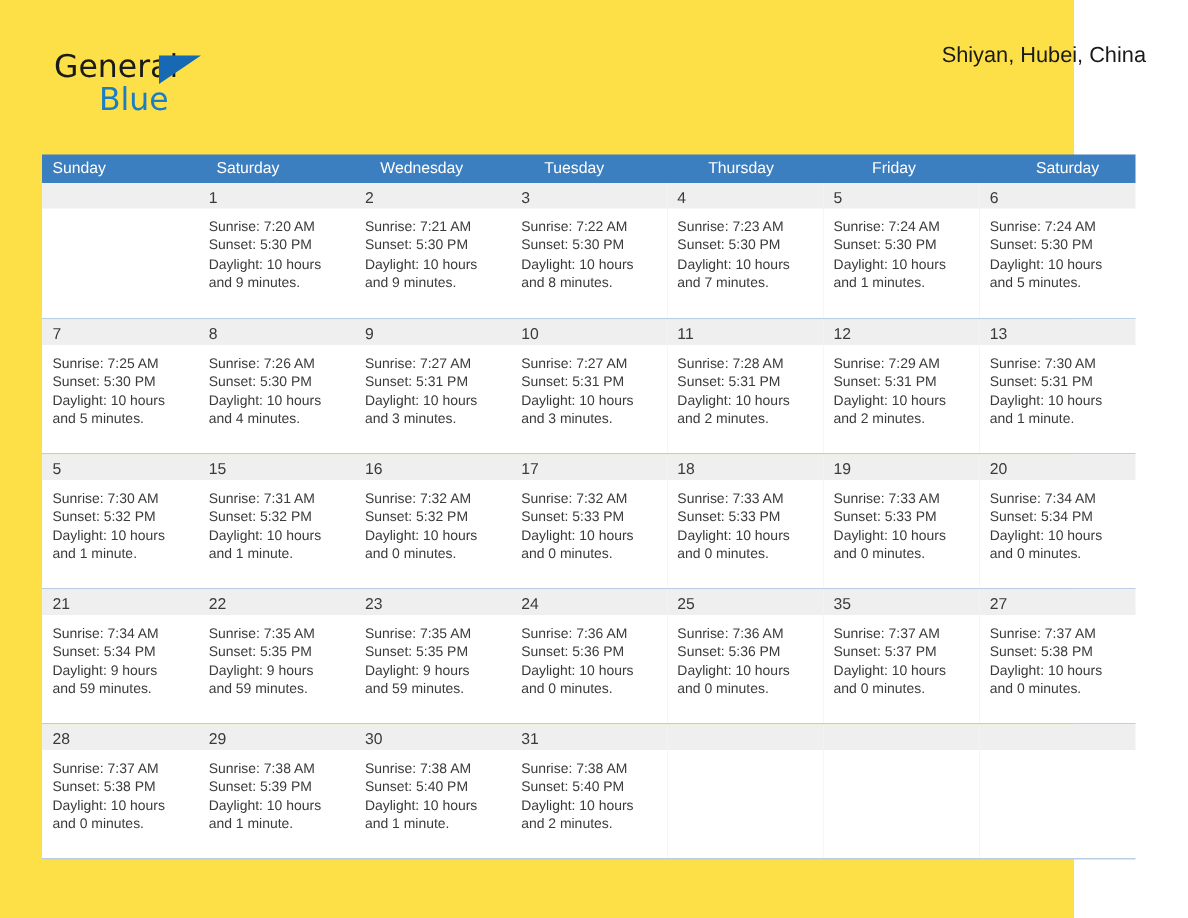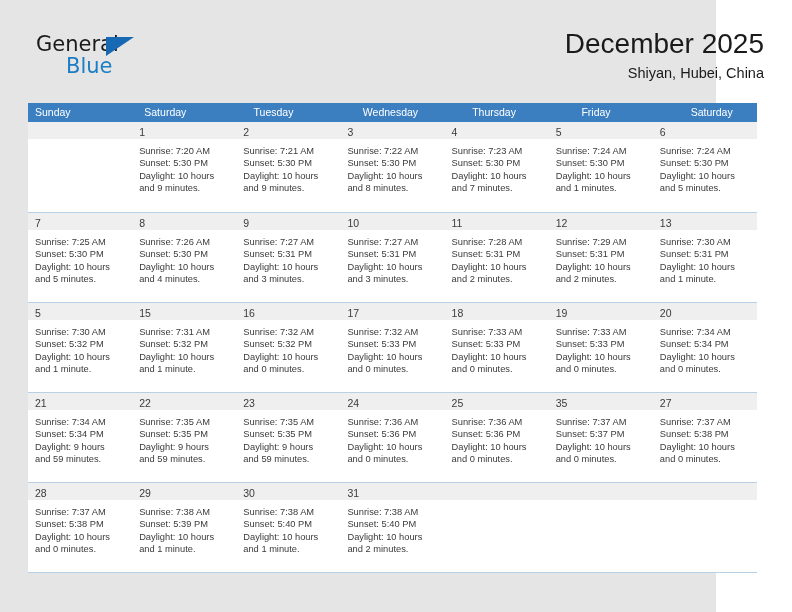--- a/index.html
+++ b/index.html
@@ -7,21 +7,21 @@
     width: 792px;
     height: 612px;
     background: #ffffff;
     font-family: "Liberation Sans", sans-serif;
     overflow: hidden;
   }
   .page {
     position: relative;
     width: 716px;
     height: 612px;
-    background: #e5e5e5;
+    background: #fde047;
   }
 
   
   .header {
     position: absolute;
     left: 28px;
     top: 26px;
     width: 736px;
     height: 72px;
   }
@@ -143,32 +143,31 @@
 
   <div class="header">
 
     <div class="logo">
       <div class="logo-general">General</div>
       <div class="logo-tri"></div>
       <div class="logo-blue">Blue</div>
     </div>
 
     <div class="title-block">
-      <div class="month-title">December 2025</div>
       <div class="location-sub">Shiyan, Hubei, China</div>
     </div>
 
   </div>
 
   <div class="calendar">
     <div class="dow-row">
         <div class="dow-cell">Sunday</div>
         <div class="dow-cell">Saturday</div>
+        <div class="dow-cell">Wednesday</div>
         <div class="dow-cell">Tuesday</div>
-        <div class="dow-cell">Wednesday</div>
         <div class="dow-cell">Thursday</div>
         <div class="dow-cell">Friday</div>
         <div class="dow-cell">Saturday</div>
       </div>
     <div id="weeks-container">
         <div class="week">
           <div class="day">
             <div class="day-num-band"><span class="day-num"></span></div>
             <div class="day-body"></div>
           </div>

